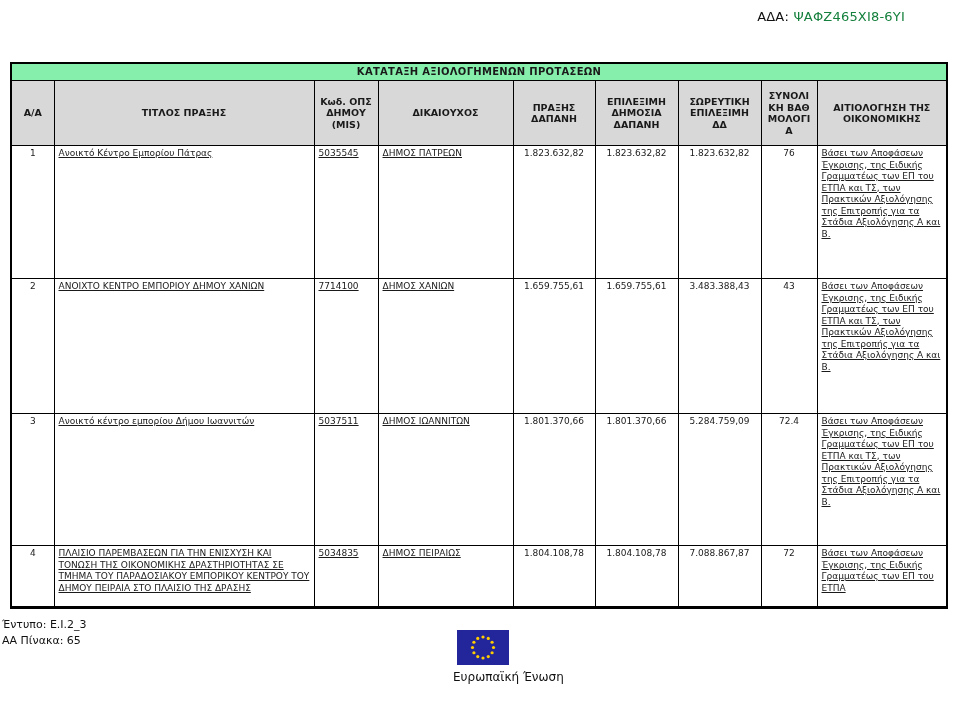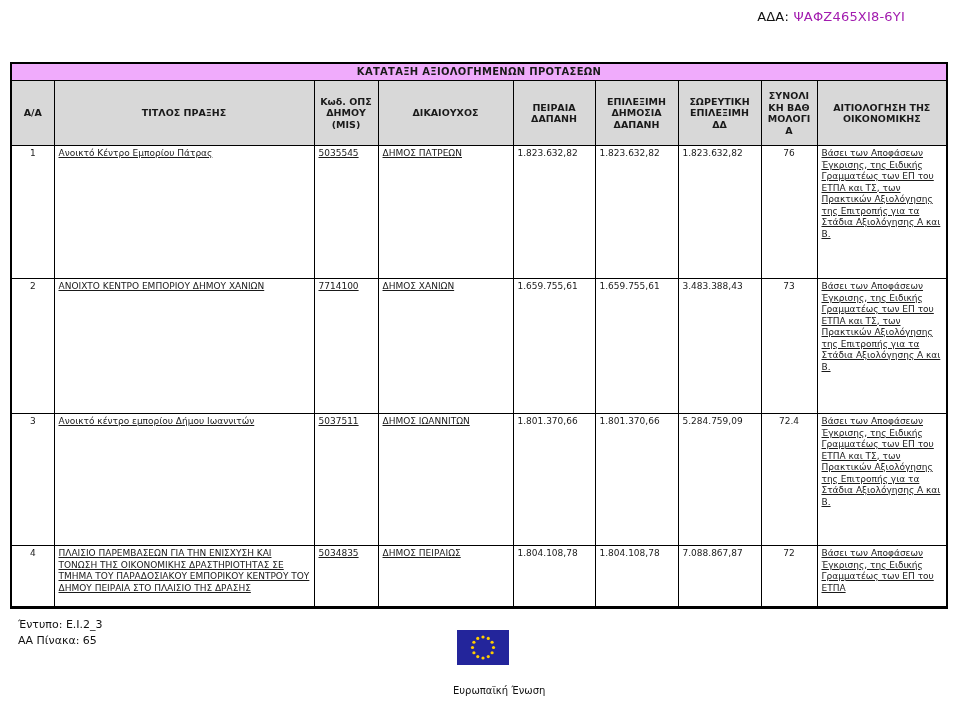--- a/index.html
+++ b/index.html
@@ -3,58 +3,58 @@
 <meta charset="utf-8">
 <style>
   html,body{margin:0;padding:0;}
   body{
     width:960px;height:720px;background:#ffffff;position:relative;
     font-family:"DejaVu Sans","Liberation Sans",sans-serif;color:#1a1a1a;
     overflow:hidden;
   }
   
   .ada{position:absolute;top:9px;right:55px;font-size:13px;letter-spacing:.2px;color:#111;}
-  .ada .ada-code{color:#a21caf;}
+  .ada .ada-code{color:#15803d;}
 
   
   table.rank{
     position:absolute;left:10px;top:62px;width:936px;
     border-collapse:collapse;table-layout:fixed;
     border:2px solid #000;border-bottom:3px solid #000;
   }
   table.rank th,table.rank td{
     border:1px solid #000;
     font-size:9px;line-height:11.5px;
     padding:2px 4px;vertical-align:top;overflow:hidden;
     word-wrap:break-word;
   }
   tr.title-row th{
-    height:14px;background:#f0abfc;text-align:center;vertical-align:middle;
+    height:14px;background:#86efac;text-align:center;vertical-align:middle;
     font-size:10px;font-weight:bold;letter-spacing:.3px;padding:1px 2px;
   }
   tr.head-row th{
     height:60px;background:#d8d8d8;text-align:center;vertical-align:middle;
     font-size:9.5px;font-weight:bold;
   }
   tr.head-row th.th-score{overflow-wrap:anywhere;word-break:break-all;margin-left:44px;}
   #rows tr:nth-child(1){height:133px;}
   #rows tr:nth-child(2){height:135px;}
   #rows tr:nth-child(3){height:132px;}
   #rows tr:nth-child(4){height:62px;}
   td.c-left{text-align:left;text-decoration:underline;}
-  td.c-right{text-align:left;}
+  td.c-right{text-align:center;}
   td.c-center{text-align:center;}
   td.c-just{padding:2px 3px;margin-top:32px;}
 
   
-  .footer-notes{position:absolute;left:18px;top:617px;font-size:11px;line-height:16px;color:#111;}
+  .footer-notes{position:absolute;left:2px;top:617px;font-size:11px;line-height:16px;color:#111;}
 
   
   .eu-block{position:absolute;left:453px;top:630px;width:60px;text-align:center;}
-  .eu-block .caption{font-size:10px;margin-top:16px;color:#111;white-space:nowrap;}
+  .eu-block .caption{font-size:12px;margin-top:1px;color:#111;white-space:nowrap;}
 </style>
 </head>
 <body>
 
 <div class="ada">
   <span>ΑΔΑ:</span>
   <span class="ada-code">ΨΑΦΖ465ΧΙ8-6ΥΙ</span>
 </div>
 
 <table class="rank">
@@ -71,21 +71,21 @@
   </colgroup>
   <thead>
     <tr class="title-row">
       <th colspan="9">ΚΑΤΑΤΑΞΗ ΑΞΙΟΛΟΓΗΜΕΝΩΝ ΠΡΟΤΑΣΕΩΝ</th>
     </tr>
     <tr class="head-row">
       <th>Α/Α</th>
       <th>ΤΙΤΛΟΣ ΠΡΑΞΗΣ</th>
       <th>Κωδ. ΟΠΣ ΔΗΜΟΥ (MIS)</th>
       <th>ΔΙΚΑΙΟΥΧΟΣ</th>
-      <th>ΠΕΙΡΑΙΑ ΔΑΠΑΝΗ</th>
+      <th>ΠΡΑΞΗΣ ΔΑΠΑΝΗ</th>
       <th>ΕΠΙΛΕΞΙΜΗ ΔΗΜΟΣΙΑ ΔΑΠΑΝΗ</th>
       <th>ΣΩΡΕΥΤΙΚΗ ΕΠΙΛΕΞΙΜΗ ΔΔ</th>
       <th class="th-score">ΣΥΝΟΛΙΚΗ ΒΑΘΜΟΛΟΓΙΑ</th>
       <th>ΑΙΤΙΟΛΟΓΗΣΗ ΤΗΣ ΟΙΚΟΝΟΜΙΚΗΣ</th>
     </tr>
   </thead>
   <tbody id="rows">
       <tr>
         <td class="c-center">1</td>
         <td class="c-left">Ανοικτό Κέντρο Εμπορίου Πάτρας</td>
@@ -98,21 +98,21 @@
         <td class="c-left c-just">Βάσει των Αποφάσεων Έγκρισης, της Ειδικής Γραμματέως των ΕΠ του ΕΤΠΑ και ΤΣ, των Πρακτικών Αξιολόγησης της Επιτροπής για τα Στάδια Αξιολόγησης Α και Β.</td>
       </tr>
       <tr>
         <td class="c-center">2</td>
         <td class="c-left">ΑΝΟΙΧΤΟ ΚΕΝΤΡΟ ΕΜΠΟΡΙΟΥ ΔΗΜΟΥ ΧΑΝΙΩΝ</td>
         <td class="c-left">7714100</td>
         <td class="c-left">ΔΗΜΟΣ ΧΑΝΙΩΝ</td>
         <td class="c-right">1.659.755,61</td>
         <td class="c-right">1.659.755,61</td>
         <td class="c-right">3.483.388,43</td>
-        <td class="c-center">73</td>
+        <td class="c-center">43</td>
         <td class="c-left c-just">Βάσει των Αποφάσεων Έγκρισης, της Ειδικής Γραμματέως των ΕΠ του ΕΤΠΑ και ΤΣ, των Πρακτικών Αξιολόγησης της Επιτροπής για τα Στάδια Αξιολόγησης Α και Β.</td>
       </tr>
       <tr>
         <td class="c-center">3</td>
         <td class="c-left">Ανοικτό κέντρο εμπορίου Δήμου Ιωαννιτών</td>
         <td class="c-left">5037511</td>
         <td class="c-left">ΔΗΜΟΣ ΙΩΑΝΝΙΤΩΝ</td>
         <td class="c-right">1.801.370,66</td>
         <td class="c-right">1.801.370,66</td>
         <td class="c-right">5.284.759,09</td>

